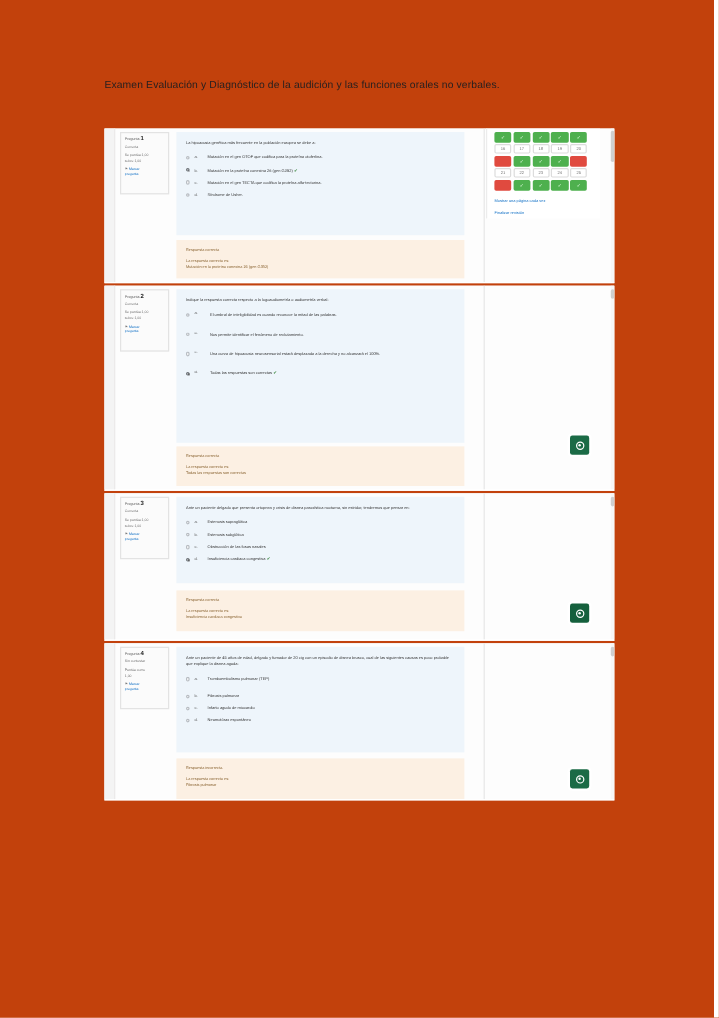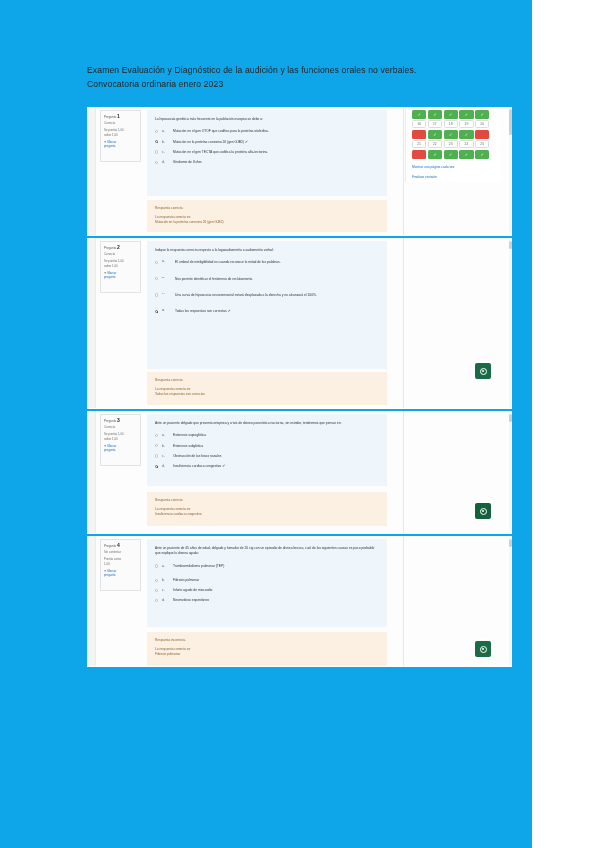--- a/index.html
+++ b/index.html
@@ -6,22 +6,22 @@
   body{
     width:599px;height:848px;
     background:#ffffff;
     font-family:"Liberation Sans", sans-serif;
     overflow:hidden;
     position:relative;
   }
   .page{
     position:absolute;
     left:0;top:0;
-    width:532px;height:848px;
-    background:#0ea5e9;
+    width:595px;height:848px;
+    background:#c2410c;
   }
   
   .doc-title{
     position:absolute;
     left:87px; top:64px;
     width:440px;
     font-size:8.6px;
     line-height:13.5px;
     color:#231f20;
     letter-spacing:.12px;
@@ -211,21 +211,20 @@
     position:absolute;left:0;width:3px;background:#cfcfcf;border-radius:2px;
   }
 </style>
 </head>
 <body>
 
 <div class="page">
 
   <div class="doc-title">
     <div>Examen Evaluación y Diagnóstico de la audición y las funciones orales no verbales.</div>
-    <div>Convocatoria ordinaria enero 2023</div>
   </div>
 
   <div class="shots">
 
     <div class="shot" style="height:128px;">
       <div class="shot-inner">
         <div class="gutter"></div>
         <div class="col-div" style="left:316px;"></div>
 
         <div class="qinfo" style="top:3px;height:52px;">

